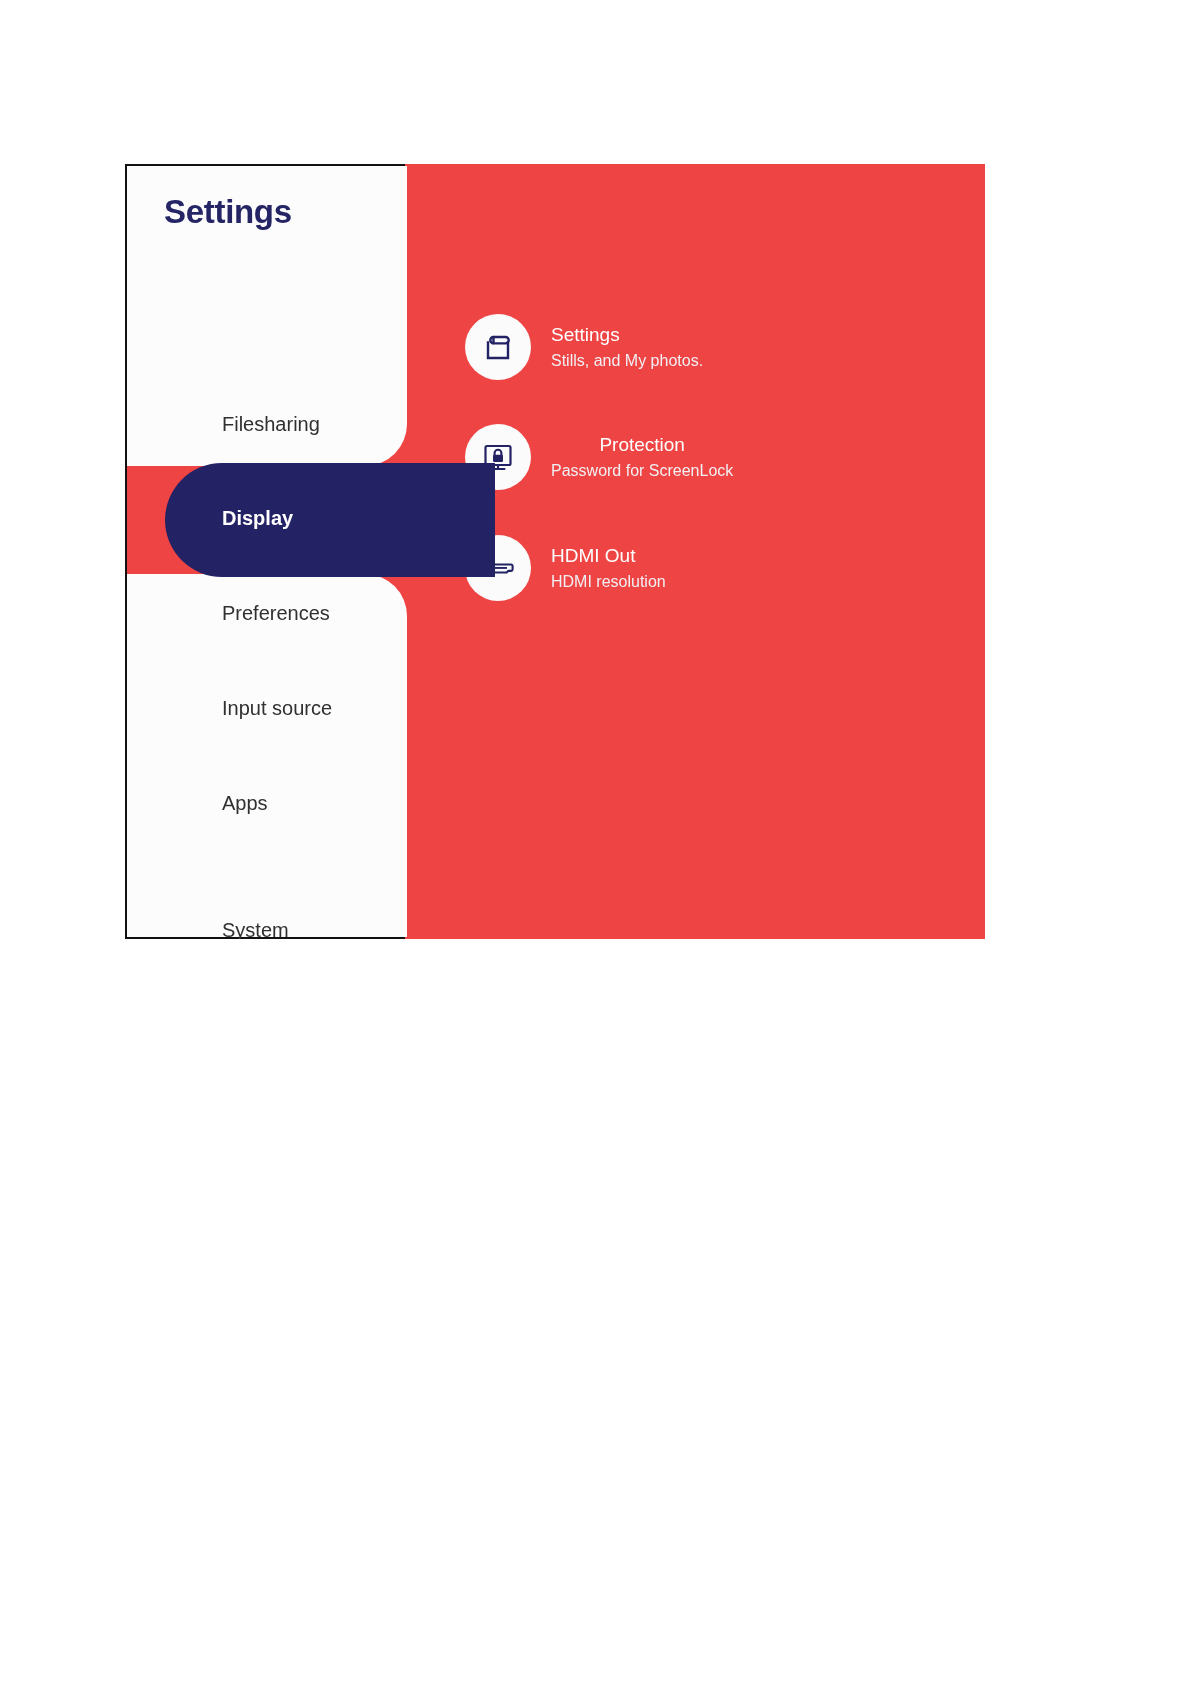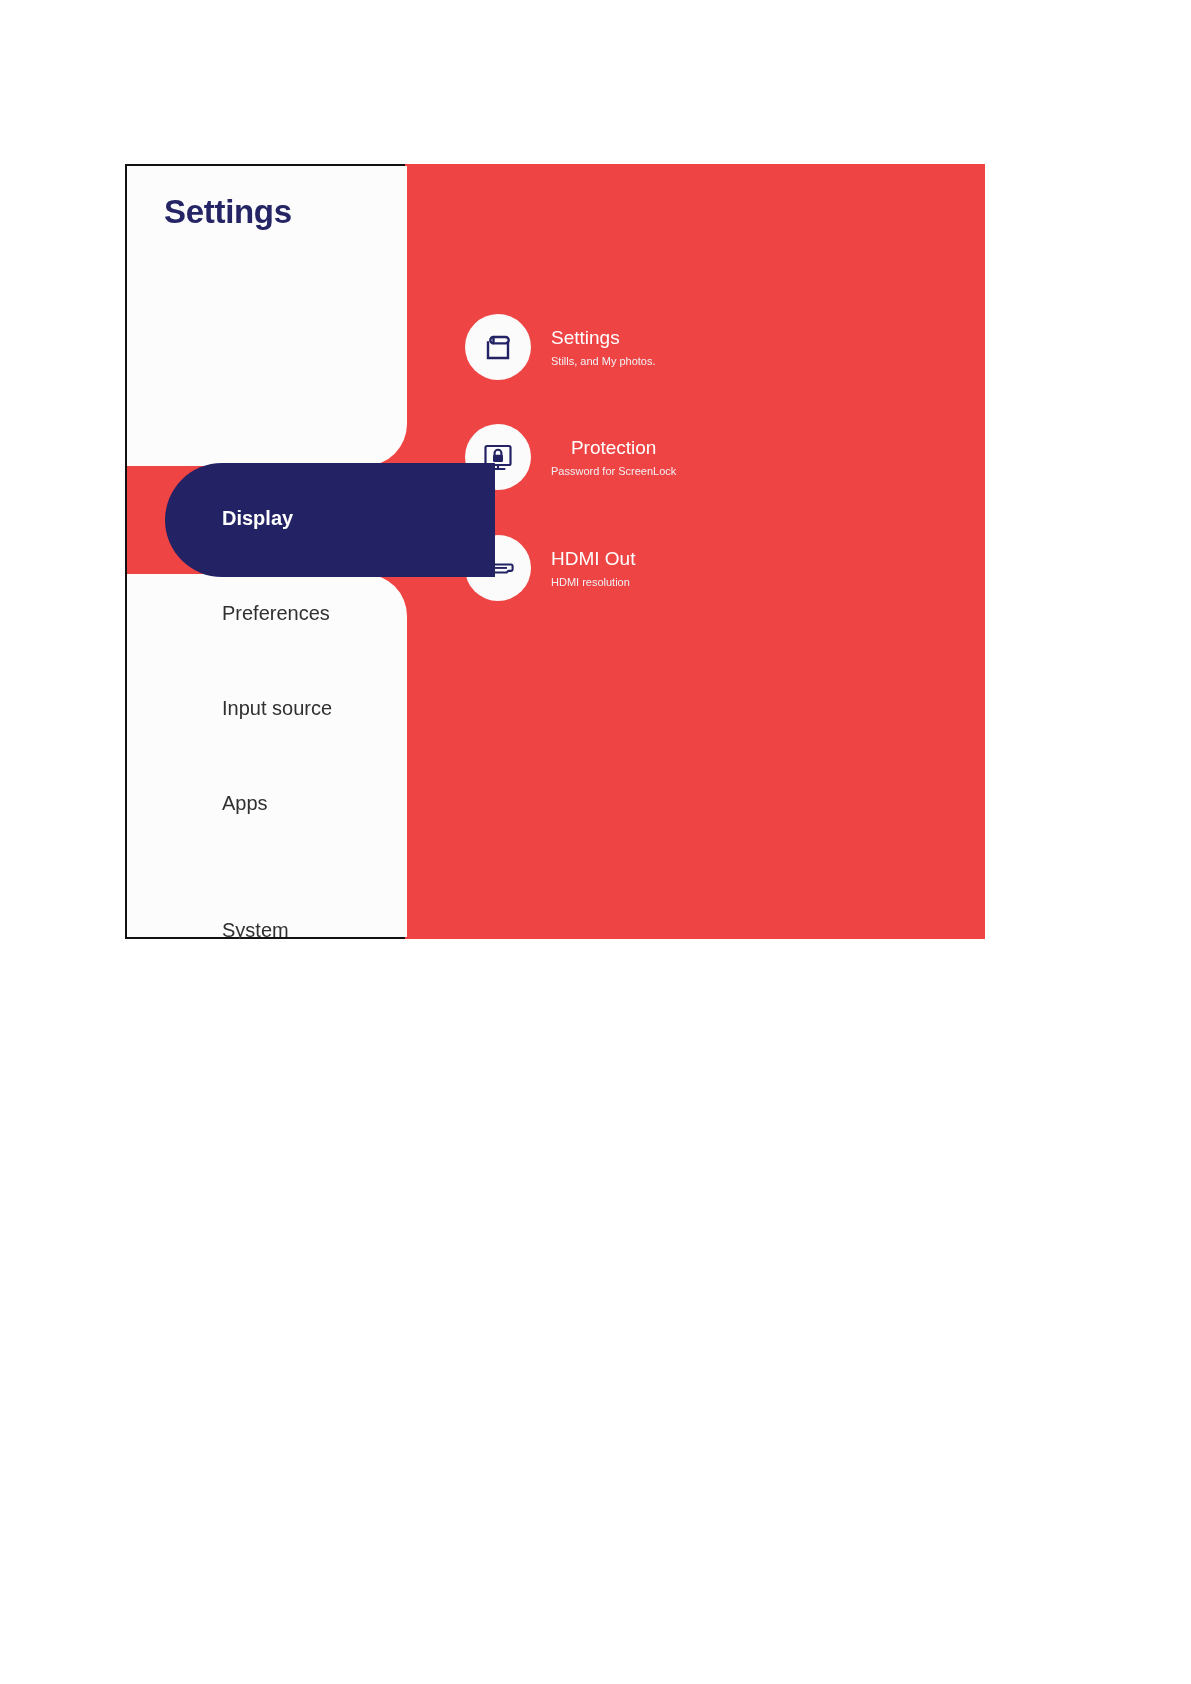--- a/index.html
+++ b/index.html
@@ -139,39 +139,42 @@
     justify-content: center;
     flex: 0 0 66px;
   }
   .row-text { display: flex; flex-direction: column; gap: 9px; }
   .row-title {
     font-size: 19px;
     color: #ffffff;
     line-height: 1;
   }
   .row-sub {
-    font-size: 11px;
+    font-size: 16px;
     color: #f0f0f4;
     line-height: 1;
   }
 </style>
 </head>
 <body>
 
 <div id="settings-window">
 
   <div id="sidebar">
 
     <div class="sheet" id="sheet-top"></div>
     <div class="sheet" id="sheet-bottom"></div>
 
     <div id="nav-selected-pill"></div>
 
     <div id="window-title">Settings</div>
 
+    <div class="nav-item" id="nav-1">
+      <span class="nav-label">Filesharing</span>
+    </div>
     <div class="nav-item" id="nav-3">
       <span class="nav-label">Preferences</span>
     </div>
     <div class="nav-item" id="nav-2">
       <span class="nav-label">Display</span>
     </div>
     <div class="nav-item" id="nav-5">
       <span class="nav-label">Apps</span>
     </div>
     <div class="nav-item" id="nav-4">

